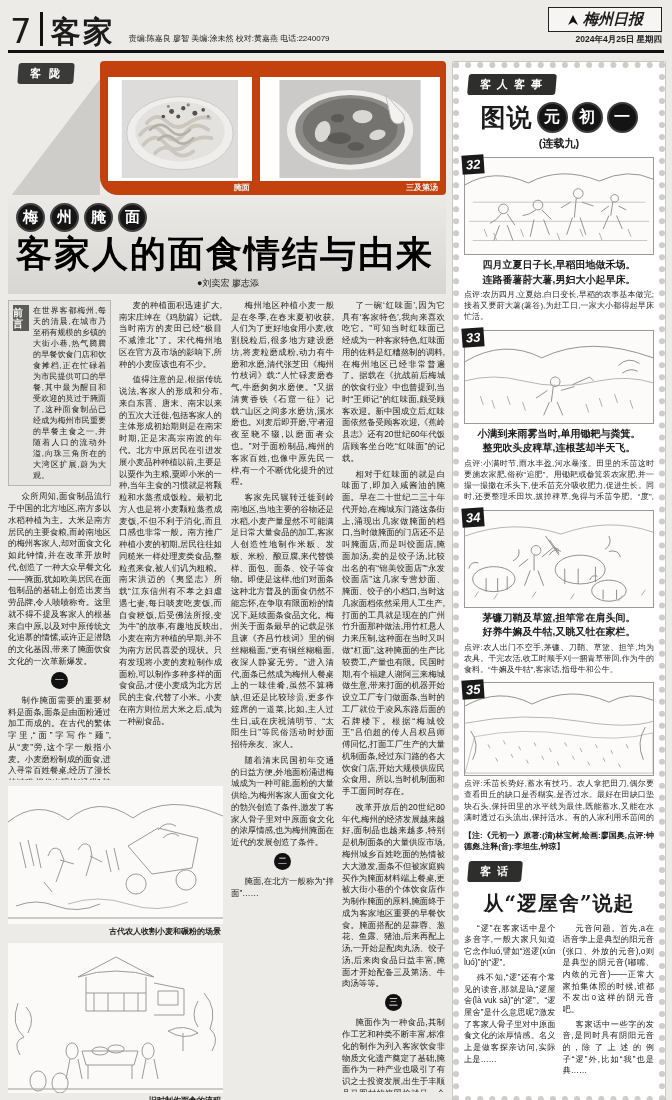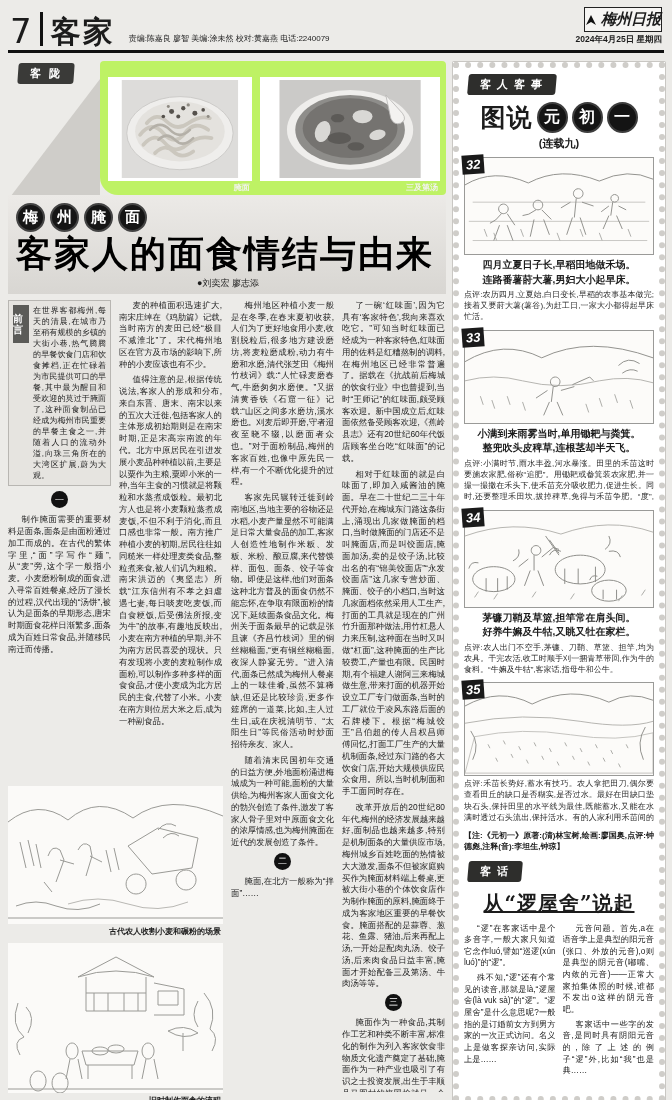--- a/index.html
+++ b/index.html
@@ -7,57 +7,57 @@
   .page{position:relative;width:672px;height:1100px;}
 
   
   .hdr{display:flex;justify-content:space-between;align-items:flex-end;padding:6px 10px 0 10px;height:40px;}
   .hdr-left{display:flex;align-items:flex-end;gap:8px;}
   .pageno{font-size:34px;line-height:30px;font-weight:400;font-family:"DejaVu Sans",sans-serif;}
   .hdr-bar{width:3px;height:34px;background:#111;}
   .section-title{font-size:30px;line-height:28px;font-weight:700;letter-spacing:2px;}
   .credits{font-size:8px;color:#222;margin:0 0 2px 6px;white-space:nowrap;}
   .hdr-right{text-align:right;}
-  .masthead{display:inline-flex;align-items:center;gap:4px;border:1px solid #222;background:#f6f5f3;padding:2px 0;font-size:15px;font-weight:700;font-style:italic;font-family:"DejaVu Serif",serif;}
+  .masthead{display:inline-flex;align-items:center;gap:4px;border:1px solid #222;background:#f6f5f3;padding:2px 18px;font-size:15px;font-weight:700;font-style:italic;font-family:"DejaVu Serif",serif;}
   .masthead .nib{width:12px;height:12px;}
   .dateline{font-size:8.5px;margin-top:2px;font-weight:700;}
   .hdr-rule{height:3px;background:#111;margin:4px 8px 0 8px;}
 
   
   .cols{display:flex;gap:6px;padding:8px 8px 0 8px;}
   .left{width:438px;}
   .right{width:214px;}
 
   
   .photo-strip{position:relative;height:134px;display:flex;}
   .strip-left{position:relative;width:92px;height:134px;}
   .col-label{position:absolute;top:2px;left:10px;background:#3a3a38;color:#fff;font-size:11px;font-weight:700;letter-spacing:8px;padding:3px 6px 3px 12px;border-radius:3px;transform:skewX(-4deg);white-space:nowrap;z-index:2;}
   .wedge{position:absolute;left:0;top:18px;width:92px;height:116px;background:#cfcdc9;clip-path:polygon(100% 0,100% 100%,4% 100%);}
-  .photo-panel{flex:1;background:#bef264;border-radius:4px 4px 4px 18px;display:flex;gap:8px;padding:16px 6px 14px 8px;position:relative;}
+  .photo-panel{flex:1;background:#c2410c;border-radius:4px 4px 4px 18px;display:flex;gap:8px;padding:16px 6px 14px 8px;position:relative;}
   .photo{background:#fff;padding:3px;flex:1;position:relative;}
   .photo svg{display:block;width:100%;height:100%;}
   .photo-cap{position:absolute;right:2px;bottom:-12px;font-size:8px;color:#f2f2f0;font-weight:700;}
 
   
   .head-block{background:linear-gradient(#eceae7,#d8d6d2);padding:8px 6px 4px 8px;}
   .kicker{display:flex;gap:5px;margin-bottom:4px;}
   .kchar{width:25px;height:25px;border-radius:50%;background:#161616;color:#fff;font-size:15px;font-weight:700;display:flex;align-items:center;justify-content:center;border:2px solid #444;}
   .main-title{font-family:Liberation Serif, serif;font-weight:900;font-size:36px;letter-spacing:2px;line-height:1.05;color:#000;}
   .byline{text-align:center;font-size:9px;margin-top:3px;}
 
   
   .art-body{display:flex;gap:8px;margin-top:6px;}
   .half{width:215px;display:flex;flex-direction:column;}
   .txtcols{display:flex;gap:8px;}
   .tcol{width:103px;font-size:8.4px;line-height:1.4;text-align:justify;color:#242424;overflow:hidden;}
   .half-l .tcol{height:480px;}
   .half-r .tcol{height:792px;}
   .tcol p{margin:0 0 4px 0;text-indent:1.6em;}
   .preface{background:#e6e4e0;border:1px solid #b8b6b2;padding:4px 4px 4px 4px;display:flex;gap:4px;margin-bottom:5px;}
-  .pref-ribbon{background:#5b5b58;color:#fff;width:16px;min-width:16px;height:38px;font-size:10px;font-weight:700;display:flex;flex-direction:column;align-items:center;justify-content:center;line-height:1.1;}
+  .pref-ribbon{background:#5b5b58;color:#fff;width:16px;min-width:16px;height:26px;font-size:10px;font-weight:700;display:flex;flex-direction:column;align-items:center;justify-content:center;line-height:1.1;}
   .pref-text{font-size:8px;line-height:1.38;text-align:justify;}
   .marker{width:17px;height:17px;border-radius:50%;background:#111;color:#fff;font-size:9px;display:flex;align-items:center;justify-content:center;margin:4px auto 6px auto;}
   .illus{margin-top:6px;}
   .illus svg{display:block;width:215px;border:0;background:#fbfaf8;}
   .illus-cap{font-size:8px;font-weight:700;text-align:right;margin:2px 2px 0 0;}
 
   
   .stamp-outer{background:#c9c7c3;padding:1px;border-radius:2px;}
   .stamp{background:#fff;border:6px dotted #cfcdc9;padding:6px 5px;height:1040px;box-sizing:border-box;overflow:hidden;}
   .rlabel{display:inline-block;background:#2e2e2c;color:#fff;font-size:11px;font-weight:700;letter-spacing:6px;padding:3px 8px 3px 12px;border-radius:3px;transform:skewX(-5deg);margin:0 0 4px 4px;white-space:nowrap;}
@@ -67,21 +67,21 @@
   .comic-sub{text-align:center;font-size:11px;font-weight:700;margin-bottom:6px;}
   .panel{margin-bottom:7px;}
   .panel-art{position:relative;border:1px solid #9a9a98;background:#fcfbf9;}
   .panel-art svg{display:block;width:100%;height:100%;}
   .pnum{position:absolute;top:-3px;left:-3px;background:#1a1a1a;color:#fff;font-size:13px;font-weight:900;font-style:italic;padding:2px 4px;transform:rotate(-4deg);}
   .verse{text-align:center;font-size:10px;font-weight:700;line-height:1.45;margin-top:3px;}
   .pcomment{font-size:8px;line-height:1.4;text-align:justify;margin-top:2px;color:#2a2a2a;}
   .pcomment-clamp{max-height:45px;overflow:hidden;}
   .comic-note{font-size:8px;font-weight:700;line-height:1.4;text-align:justify;margin:4px 0 8px 0;}
 
-  .dialect-title{text-align:center;font-family:"DejaVu Serif","Liberation Serif",serif;font-size:20px;font-weight:900;letter-spacing:1px;margin:4px 0 6px 0;text-decoration:underline;}
+  .dialect-title{text-align:center;font-family:"DejaVu Serif","Liberation Serif",serif;font-size:20px;font-weight:900;letter-spacing:1px;margin:4px 0 6px 0;}
   .dialect-cols{display:flex;gap:7px;}
   .dcol{width:95px;font-size:8.2px;line-height:1.42;text-align:justify;height:180px;overflow:hidden;}
   .dcol p{margin:0 0 3px 0;text-indent:1.6em;}
 </style>
 </head>
 <body>
 
 <div class="page">
 
   <div class="hdr">
@@ -182,20 +182,21 @@
 
         <div class="half half-l">
           <div class="txtcols">
             <div class="tcol">
               <div class="preface">
                 <div class="pref-ribbon">
                   <span>前言</span>
                 </div>
                 <div class="pref-text">在世界客都梅州,每天的清晨,在城市乃至稍有规模的乡镇的大街小巷,热气腾腾的早餐饮食门店和饮食摊档,正在忙碌着为市民提供可口的早餐,其中最为醒目和受欢迎的莫过于腌面了,这种面食制品已经成为梅州市民重要的早餐主食之一,并随着人口的流动外溢,向珠三角所在的大湾区扩展,蔚为大观。</div>
               </div>
+              <p>众所周知,面食制品流行于中国的北方地区,南方多以水稻种植为主。大米是南方居民的主要食粮,而岭南地区的梅州客家人,却对面食文化如此钟情,并在改革开放时代,创造了一种大众早餐文化——腌面,犹如欧美居民在面包制品的基础上创造出麦当劳品牌,令人啧啧称奇。这里就不得不提及客家人的根基来自中原,以及对中原传统文化追慕的情愫,或许正是潜隐的文化基因,带来了腌面饮食文化的一次革新爆发。</p>
               <div class="marker">一</div>
               <p>制作腌面需要的重要材料是面条,面条是由面粉通过加工而成的。在古代的繁体字里,“面”字写作“麺”,从“麦”旁,这个字一般指小麦。小麦磨粉制成的面食,进入寻常百姓餐桌,经历了漫长的过程,汉代出现的“汤饼”,被认为是面条的早期形态,唐宋时期面食花样日渐繁多,面条成为百姓日常食品,并随移民南迁而传播。</p>
             </div>
             <div class="tcol">
               <p>麦的种植面积迅速扩大,南宋庄绰在《鸡肋篇》记载,当时南方的麦田已经“极目不减淮北”了。宋代梅州地区在官方及市场的影响下,所种的小麦应该也有不少。</p>
               <p>值得注意的是,根据传统说法,客家人的形成和分布,来自东晋、唐末、南宋以来的五次大迁徙,包括客家人的主体形成初始期则是在南宋时期,正是宋高宗南渡的年代。北方中原居民在引进发展小麦品种种植以前,主要是以粟作为主粮,粟即小米的一种,当年主食的习惯就是将颗粒和水蒸煮成饭粒。最初北方人也是将小麦颗粒蒸煮成麦饭,不但不利于消化,而且口感也非常一般。南方推广种植小麦的初期,居民往往如同糙米一样处理麦类食品,整粒煮来食,被人们讥为粗粮。南宋洪迈的《夷坚志》所载“江东信州有不孝之妇虐遇七妻,每日啖麦吃麦饭,而自食粳饭,后受佛法所报,变为牛”的故事,有趣地反映出,小麦在南方种植的早期,并不为南方居民喜爱的现状。只有发现将小麦的麦粒制作成面粉,可以制作多种多样的面食食品,才使小麦成为北方居民的主食,代替了小米。小麦在南方则位居大米之后,成为一种副食品。</p>
             </div>
           </div>
           <div class="illus">
             <svg viewBox="0 0 215 138" height="138">
@@ -371,21 +372,21 @@
           </div>
 
           <div class="comic-note">【注:《元初一》原著:(清)林宝树,绘画:廖国奥,点评:钟德彪,注释(音):李坦生,钟琼】</div>
 
           
           <div class="rlabel">客话</div>
           <div class="dialect-title">从“逻屋舍”说起</div>
           <div class="dialect-cols">
             <div class="dcol">
               <p>“逻”在客家话中是个多音字,一般大家只知道它念作luó,譬如“巡逻(xún luó)”的“逻”。</p>
-              <p>殊不知,“逻”还有个常见的读音,那就是là,“逻屋舍(là vuk sà)”的“逻”。“逻屋舍”是什么意思呢?一般指的是订婚前女方到男方家的一次正式访问。名义上是做客探亲访问,实际上是……</p>
+              <p>殊不知,“逻”还有个常见的读音,那就是là,“逻屋舍(là vuk sà)”的“逻”。“逻屋舍”是什么意思呢?激发了客家人骨子里对中原面食文化的浓厚情感。名义上是做客探亲访问,实际上是……</p>
             </div>
             <div class="dcol">
               <p>元音问题。首先,a在语音学上是典型的阳元音(张口、外放的元音),o则是典型的阴元音(嘟嘴、内敛的元音)——正常大家拍集体照的时候,谁都不发出o这样的阴元音吧。</p>
               <p>客家话中一些字的发音,是同时具有阴阳元音的,除了上述的例子“逻”外,比如“我”也是典……</p>
             </div>
           </div>
 
         </div>
       </div>
     </div>

